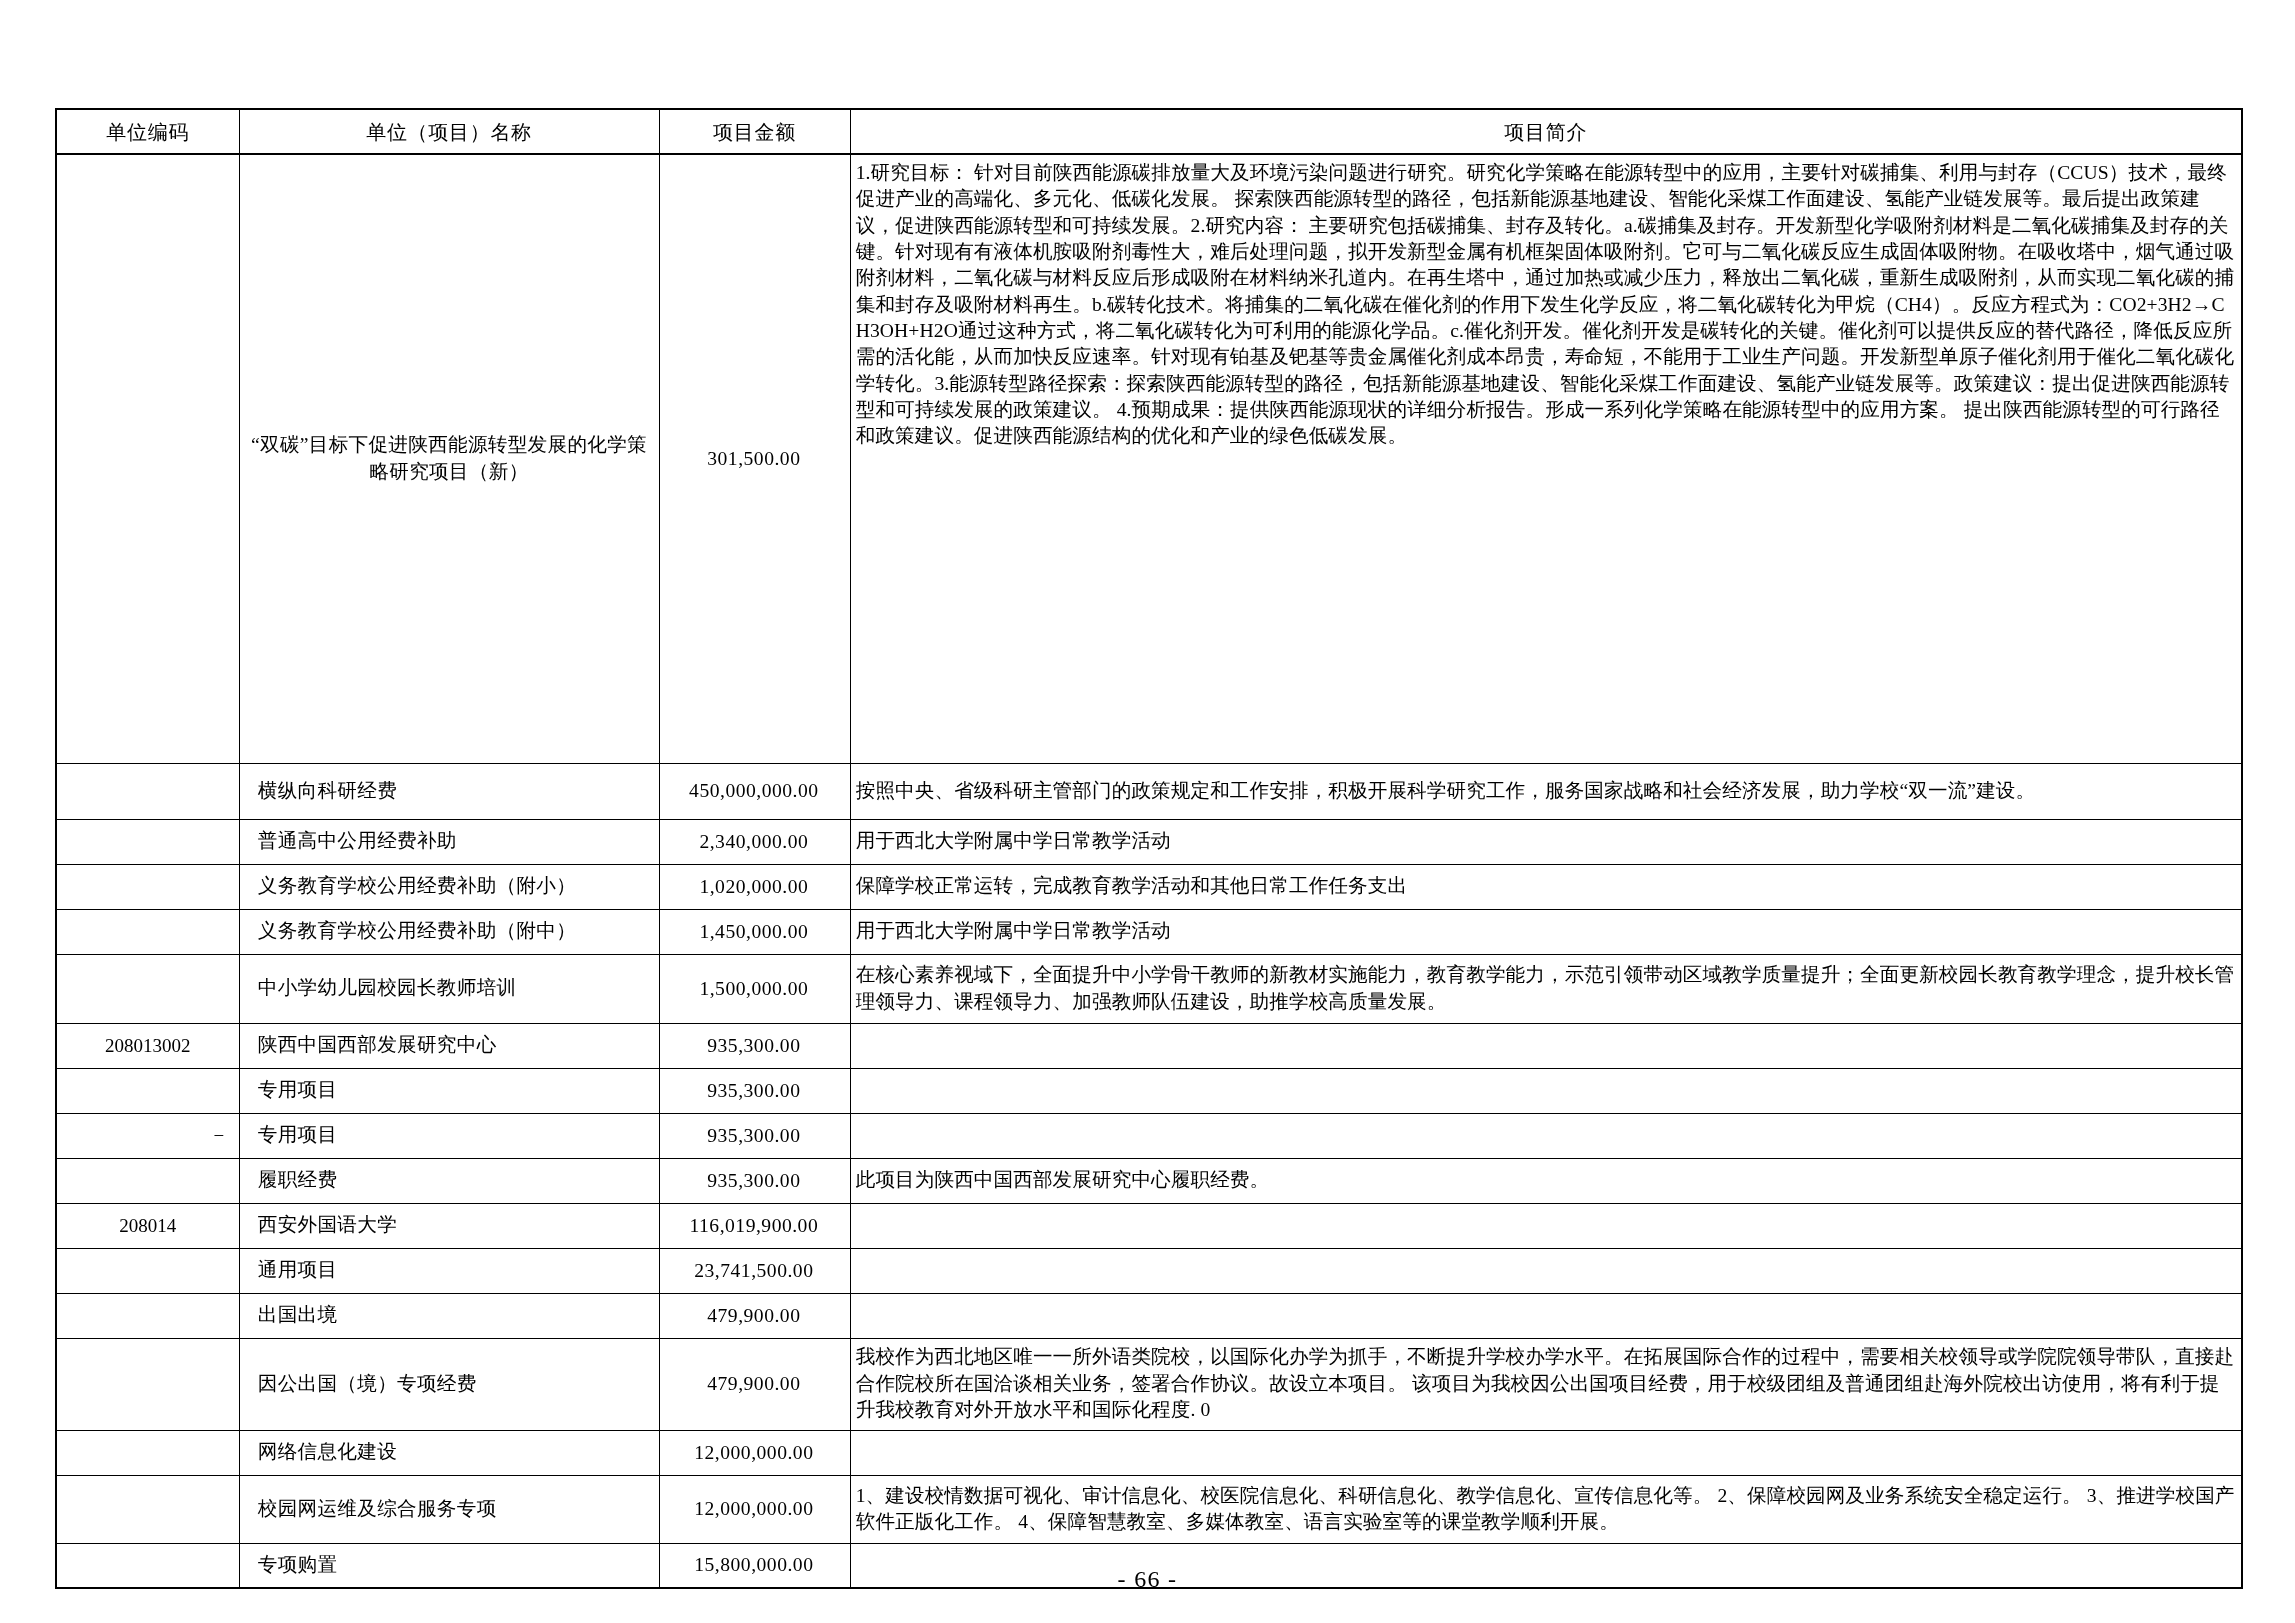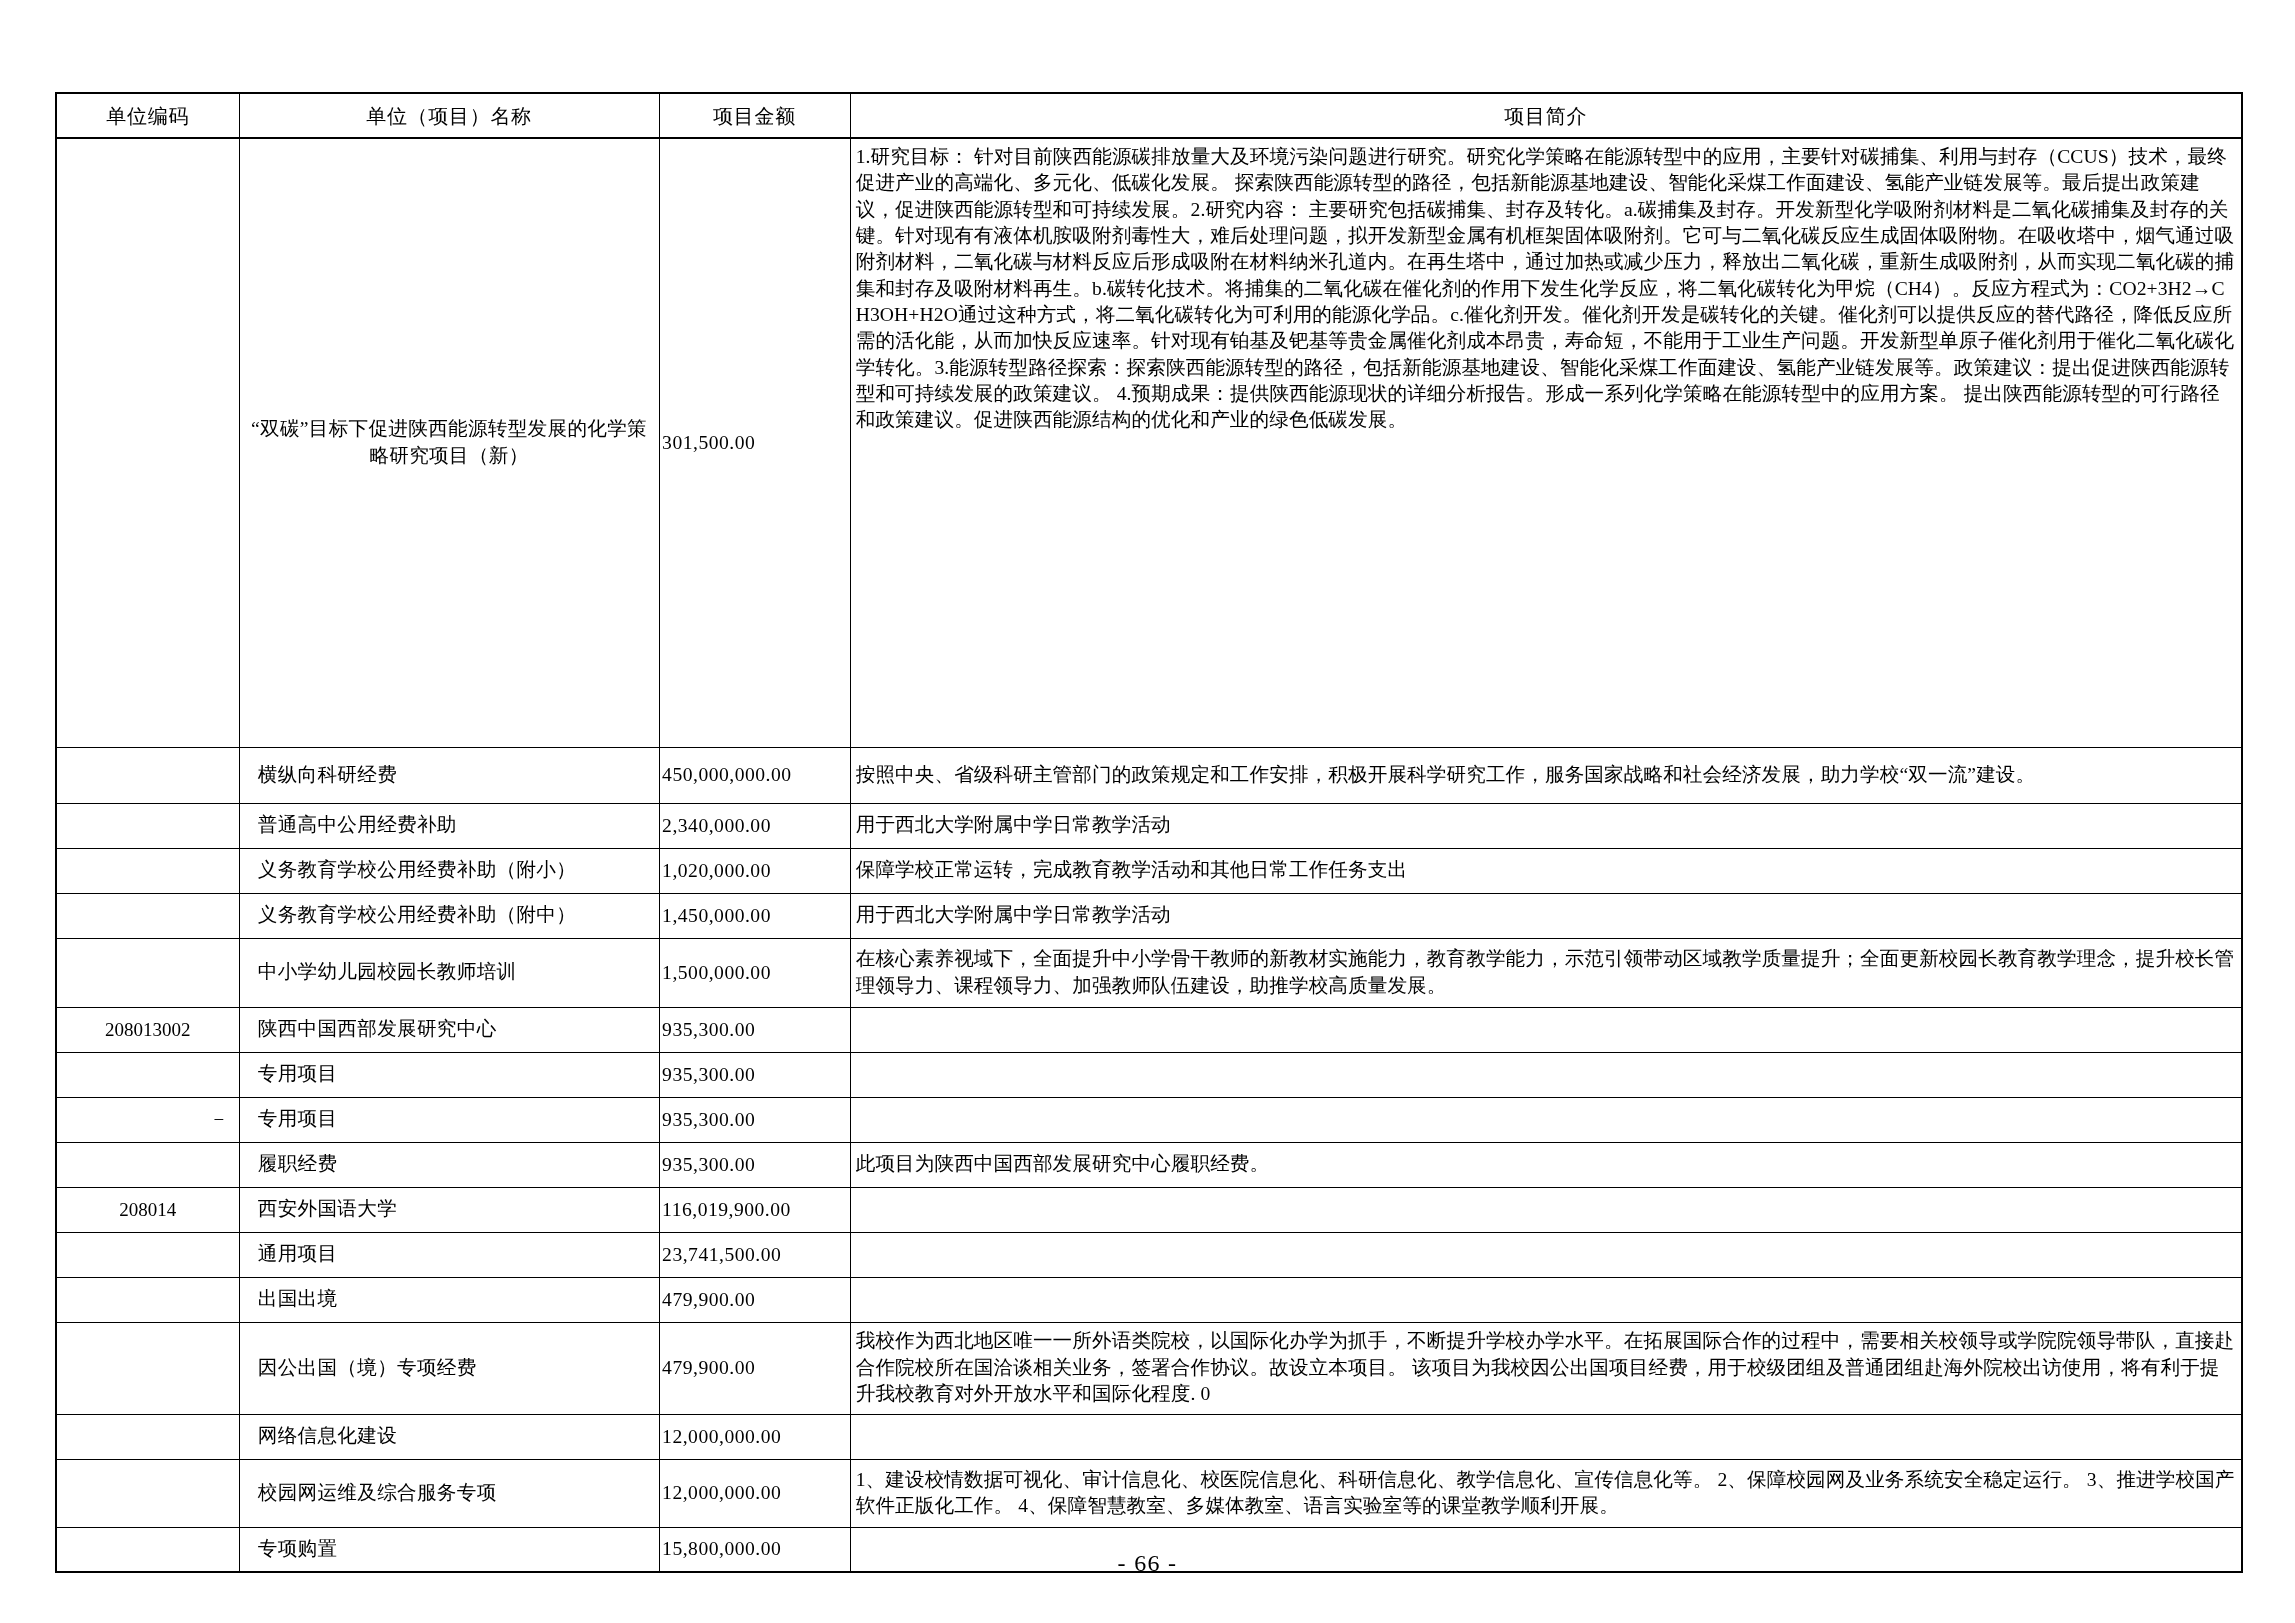--- a/index.html
+++ b/index.html
@@ -11,21 +11,21 @@
     width: 2295px;
     height: 1623px;
     font-family: "Liberation Serif", "DejaVu Serif", serif;
     color: #000000;
     position: relative;
     overflow: hidden;
   }
   .page {
     position: absolute;
     left: 0;
-    top: 0;
+    top: 16px;
     width: 2295px;
     height: 1233px;
     box-sizing: border-box;
   }
   .budget-table {
     position: absolute;
     left: 55px;
     top: 92px;
     width: 2186px;
     border-collapse: collapse;
@@ -74,21 +74,21 @@
     padding: 3.9px 0 3.9px 18.3px;
     line-height: 1.35;
     letter-spacing: 0.3px;
   }
   td.name.center {
     text-align: center;
     padding-left: 6.5px;
     padding-right: 6.5px;
   }
   td.amt {
-    text-align: left;
+    text-align: center;
     font-size: 19.6px;
     padding: 3.9px 3.9px 3.9px 2.6px;
     letter-spacing: 0.5px;
     white-space: nowrap;
   }
   td.desc {
     text-align: left;
     font-size: 19.6px;
     line-height: 1.345;
     padding: 1.3px 3.9px 1.3px 5.2px;

